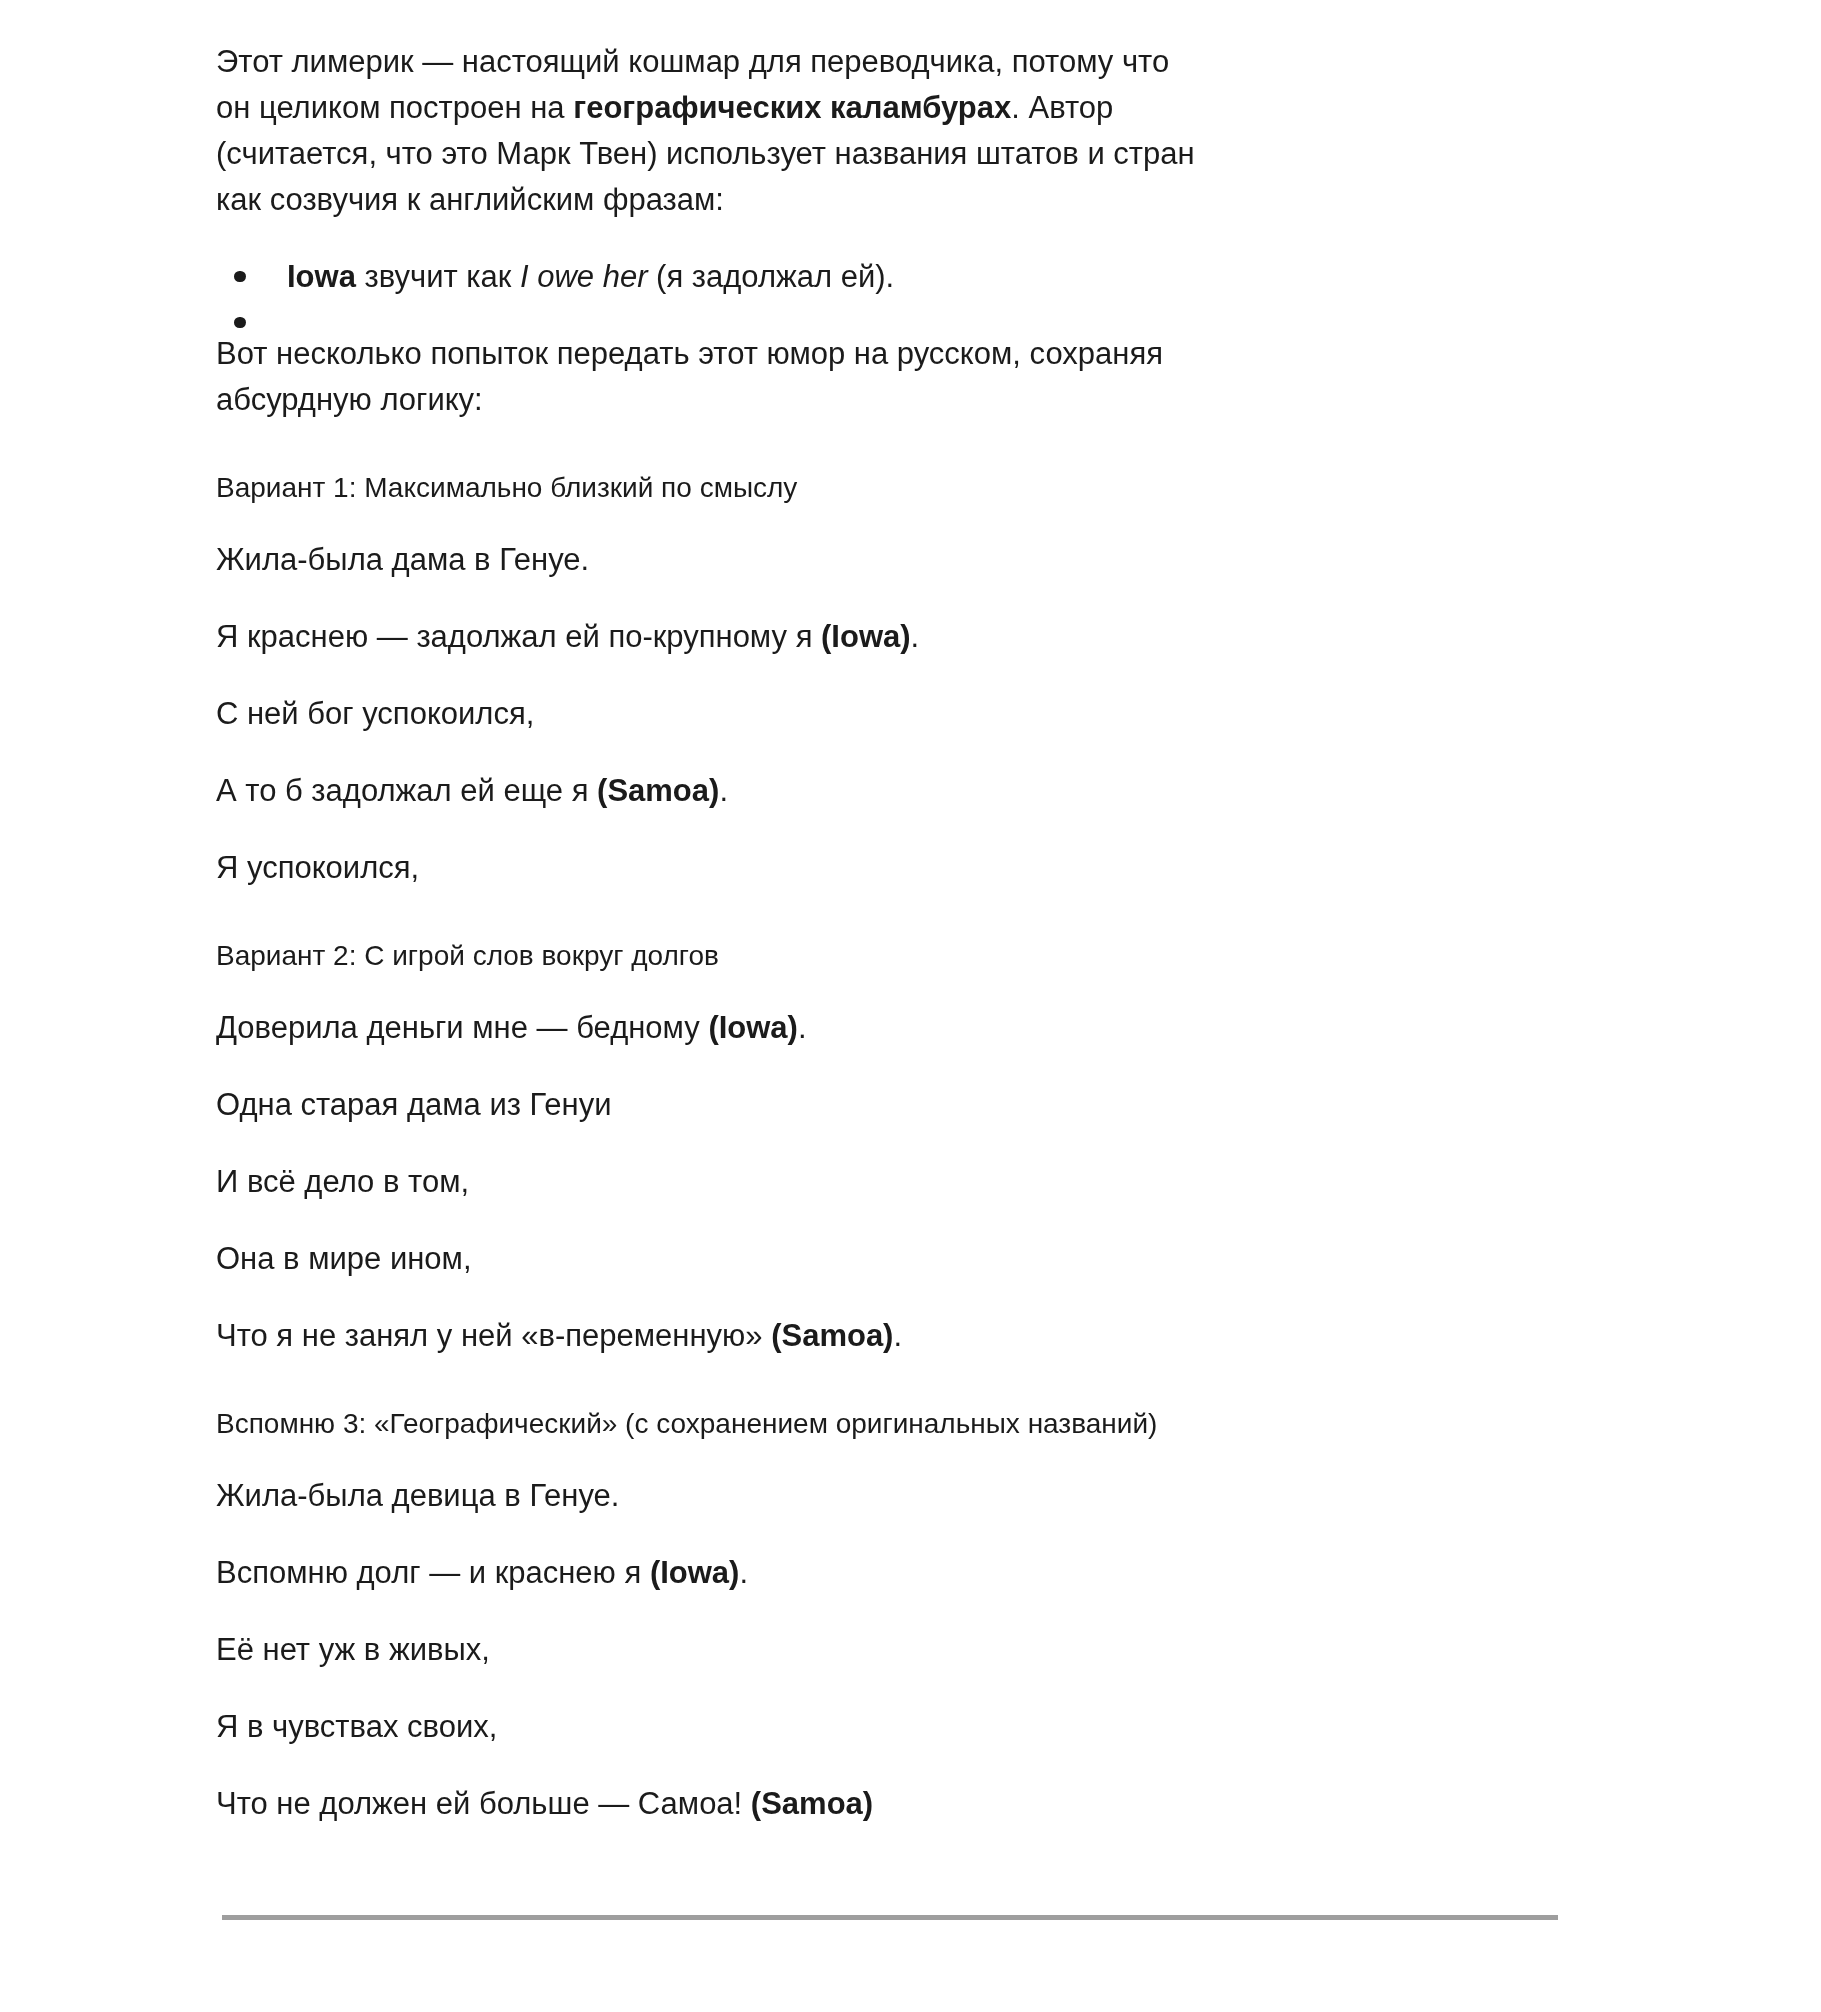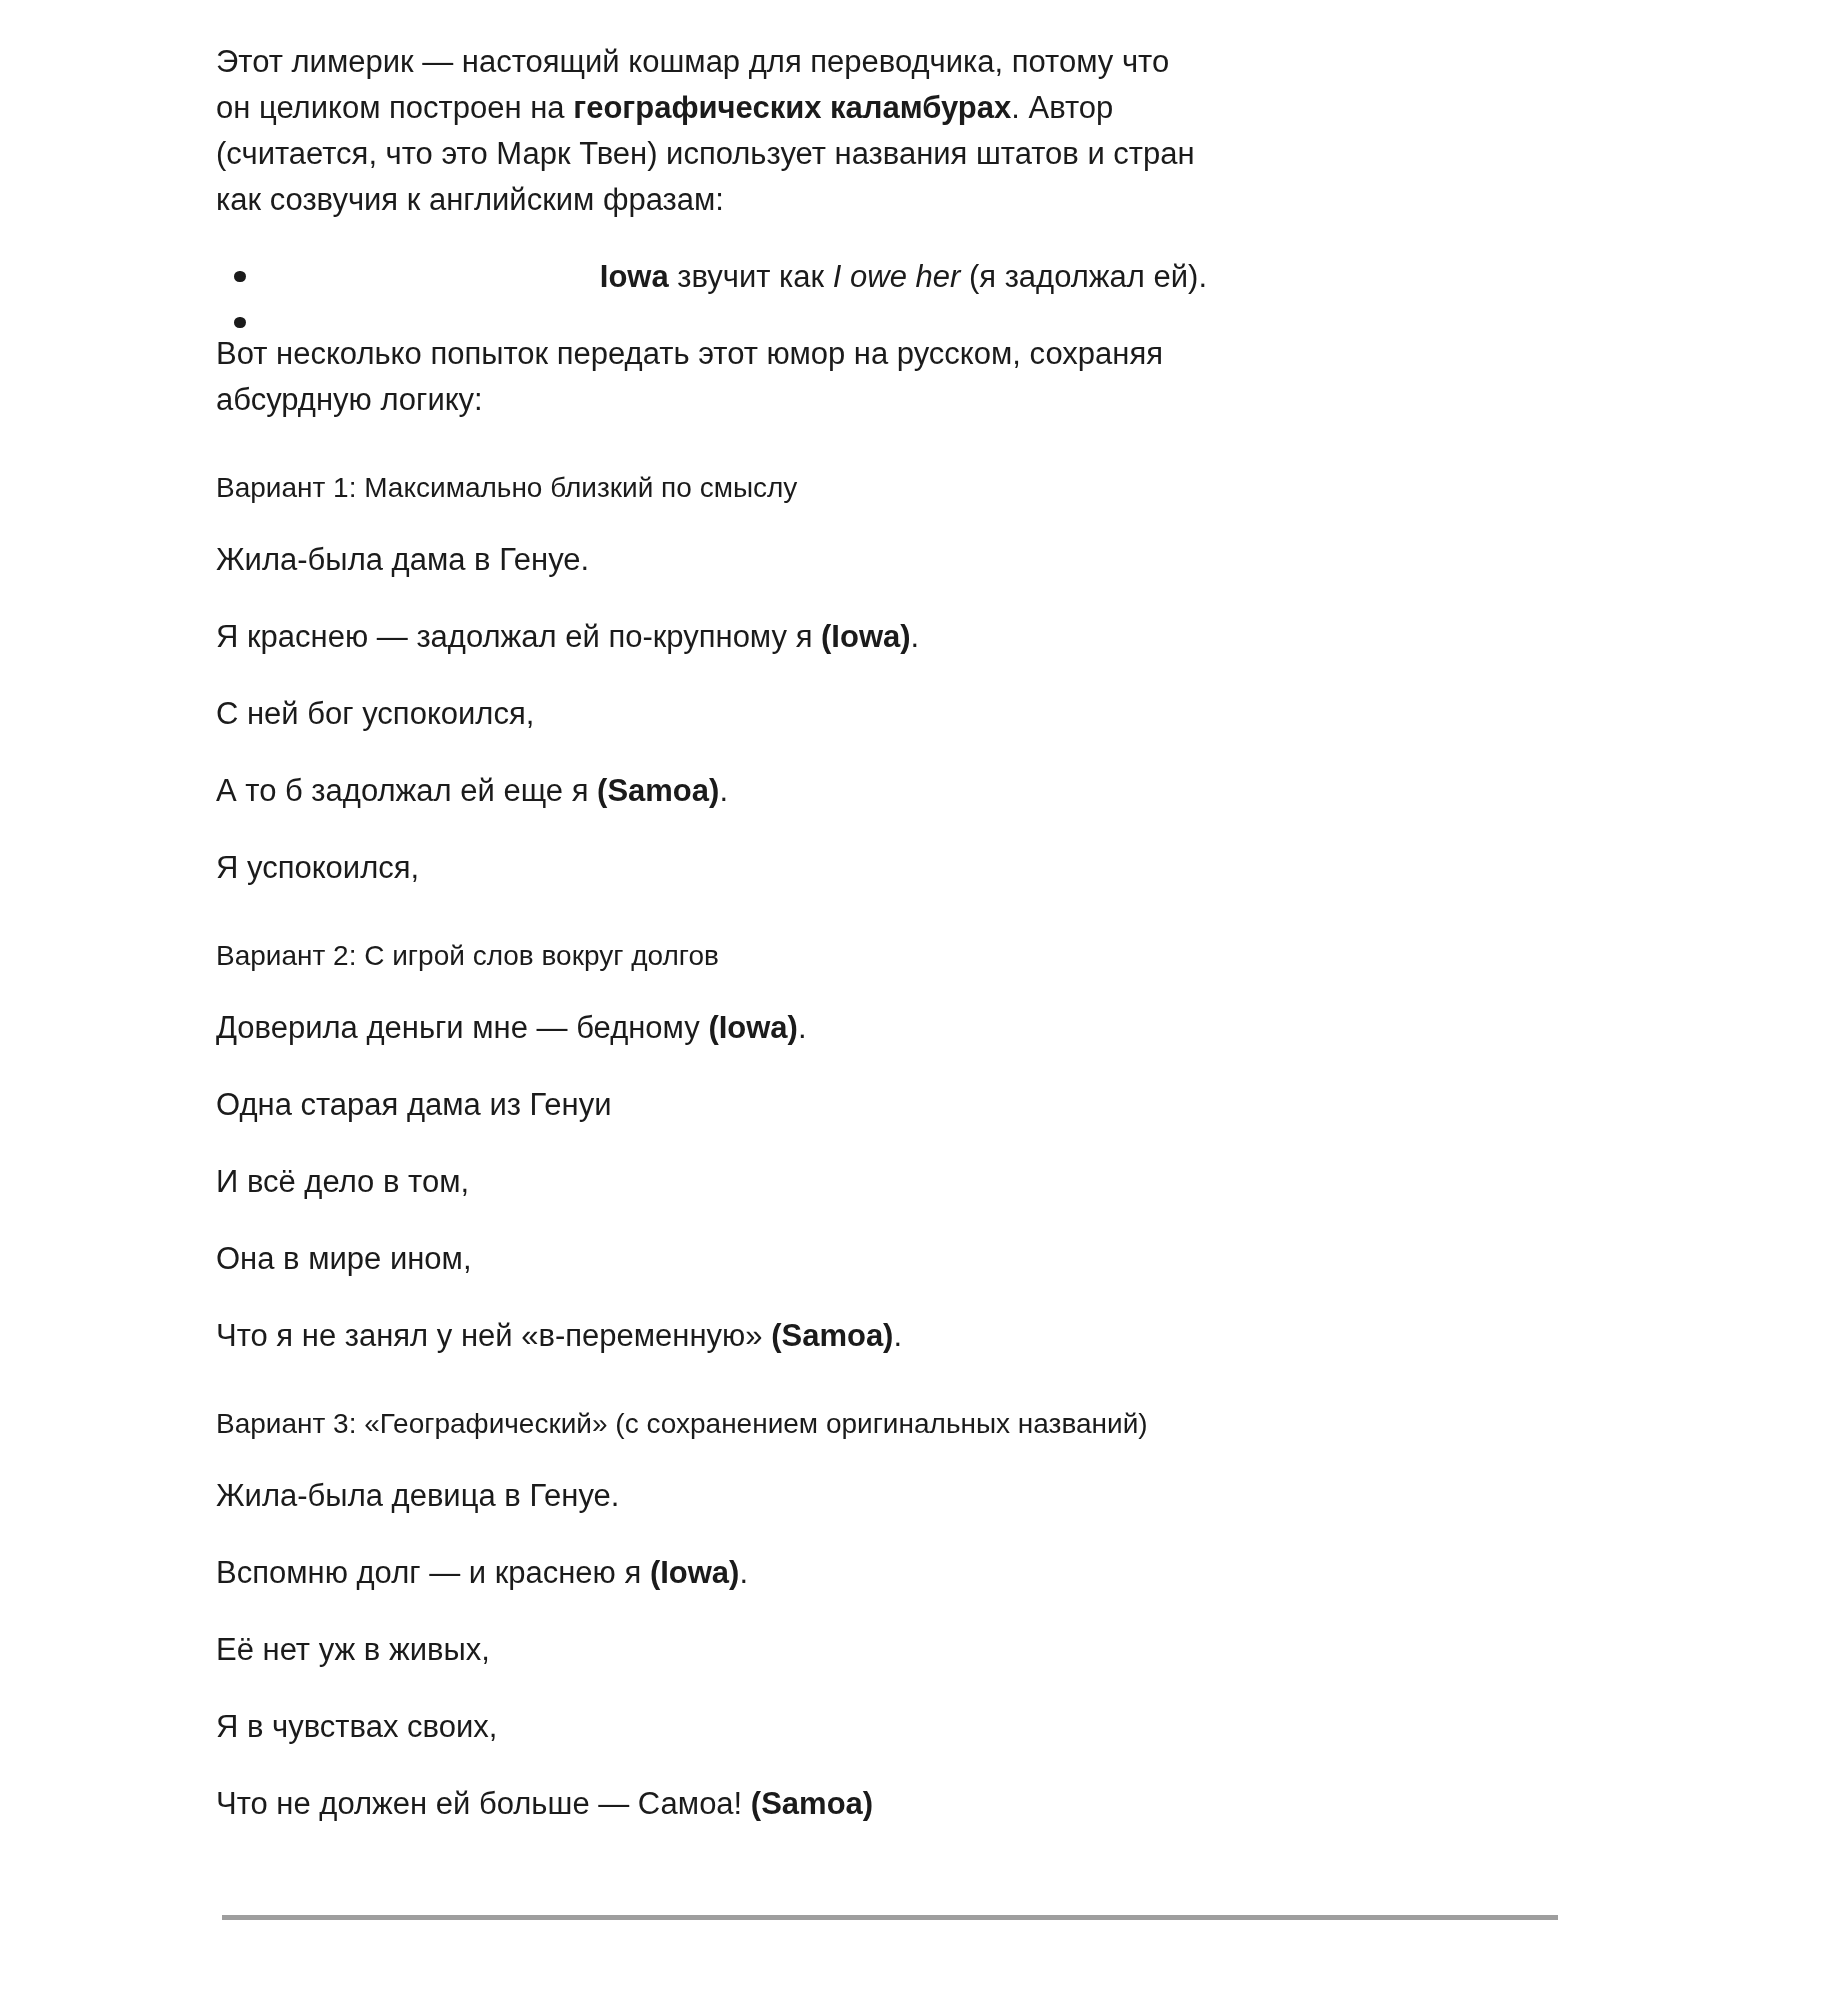--- a/index.html
+++ b/index.html
@@ -18,21 +18,20 @@
   }
   p.body {
     font-size: 31px;
     line-height: 46px;
     margin: 0 0 31px 0;
   }
   ul.bullets {
     list-style: none;
     margin: 0 0 31px 0;
     padding: 0;
-    text-align: right;
   }
   ul.bullets li {
     position: relative;
     padding-left: 71px;
     font-size: 31px;
     line-height: 46px;
   }
   .dot {
     position: absolute;
     left: 18px;
@@ -78,21 +77,21 @@
       </div>
       <div>
         <h3 class="section-heading">Вариант 2: С игрой слов вокруг долгов</h3>
         <p class="body"><span>Доверила деньги мне — бедному </span><span class="b">(Iowa)</span><span>.</span></p>
         <p class="body"><span>Одна старая дама из Генуи</span></p>
         <p class="body"><span>И всё дело в том,</span></p>
         <p class="body"><span>Она в мире ином,</span></p>
         <p class="body"><span>Что я не занял у ней «в-переменную» </span><span class="b">(Samoa)</span><span>.</span></p>
       </div>
       <div>
-        <h3 class="section-heading">Вариант 3: «Географический» (с сохранением оригинальных названий)</h3>
+        <h3 class="section-heading">Вспомню 3: «Географический» (с сохранением оригинальных названий)</h3>
         <p class="body"><span>Жила-была девица в Генуе.</span></p>
         <p class="body"><span>Вспомню долг — и краснею я </span><span class="b">(Iowa)</span><span>.</span></p>
         <p class="body"><span>Её нет уж в живых,</span></p>
         <p class="body"><span>Я в чувствах своих,</span></p>
         <p class="body"><span>Что не должен ей больше — Самоа! </span><span class="b">(Samoa)</span></p>
       </div>
     </div>
   <div class="rule"></div>
 </div>
 

